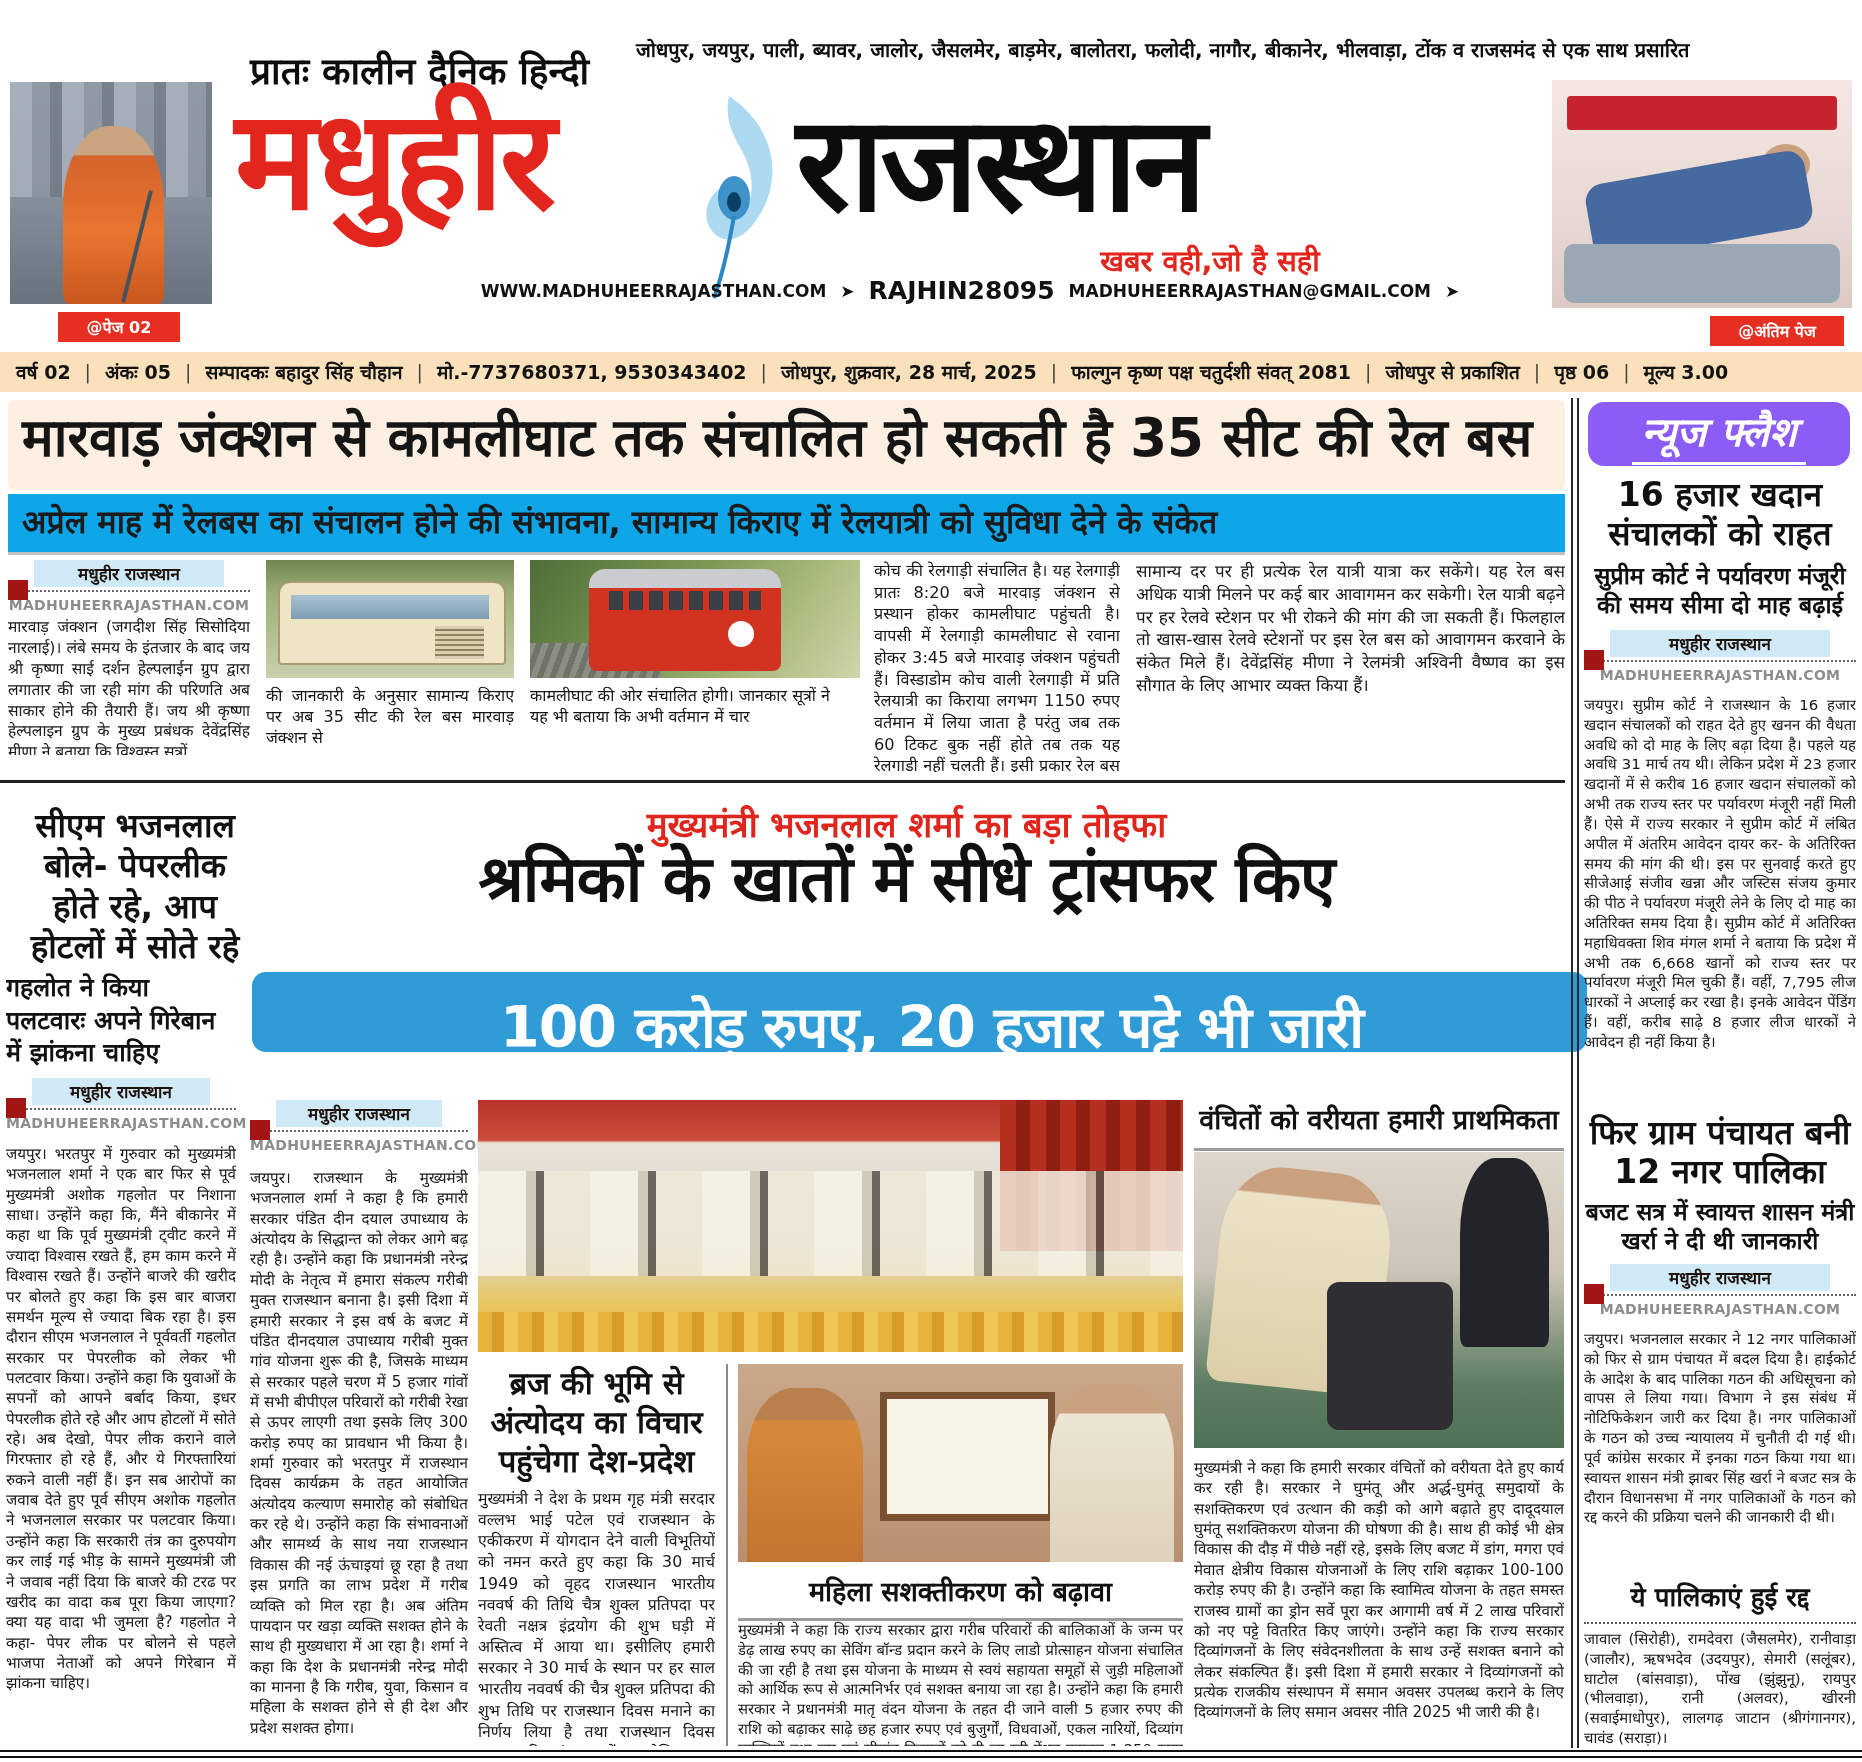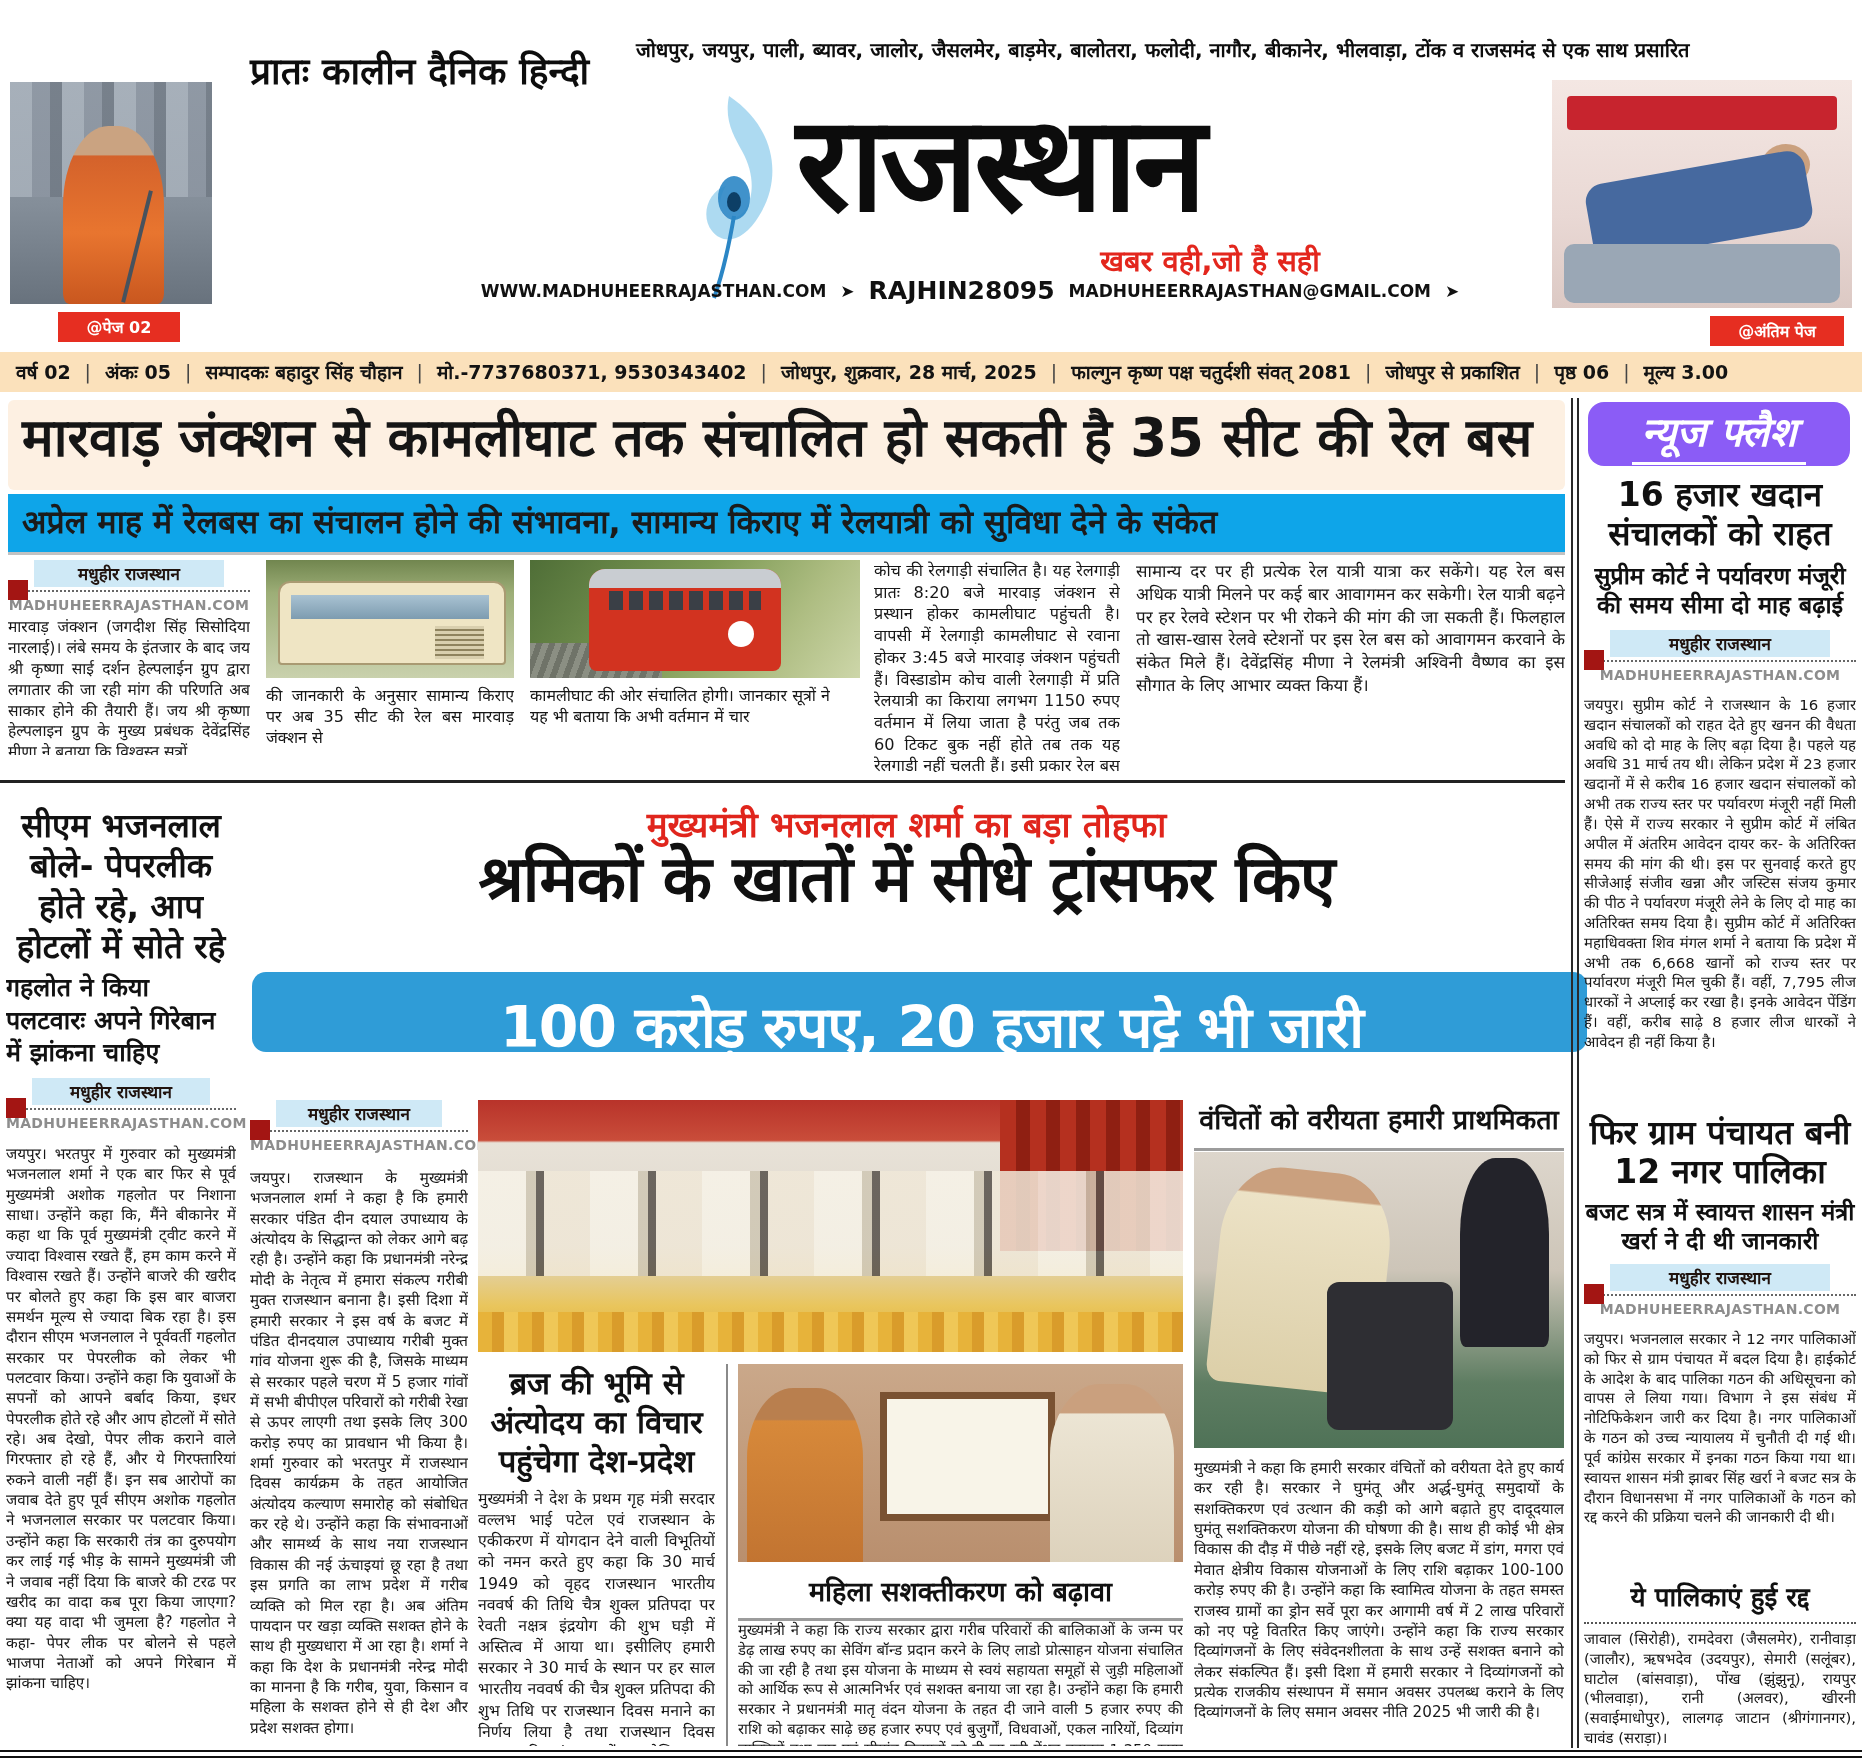--- a/index.html
+++ b/index.html
@@ -110,20 +110,21 @@
   <div class="abs photo ph-podium" style="left:10px;top:82px;width:202px;height:222px;">
     <div class="pod-crowd"></div>
     <div class="pod-man"></div>
     <div class="pod-mic"></div>
   </div>
   <div class="abs redtag" style="left:58px;top:312px;width:122px;height:30px;">@पेज 02</div>
 
   <div class="abs pretitle" style="left:250px;top:44px;">प्रातः कालीन दैनिक हिन्दी</div>
   <div class="abs cities" style="left:636px;top:38px;width:1222px;">जोधपुर, जयपुर, पाली, ब्यावर, जालोर, जैसलमेर, बाड़मेर, बालोतरा, फलोदी, नागौर, बीकानेर, भीलवाड़ा, टोंक व राजसमंद से एक साथ प्रसारित</div>
 
+  <div class="abs logo-red" style="left:235px;top:92px;">मधुहीर</div>
   <svg class="feather" style="left:664px;top:86px;" width="130" height="215" viewBox="0 0 130 215">
     <path d="M65 10 C110 40 120 90 95 130 C80 155 60 160 48 145 C36 130 44 105 62 100 C50 120 58 135 70 132 C88 127 95 95 78 65 C70 50 60 35 65 10 Z" fill="#9fd3ee" opacity="0.85"></path>
     <ellipse cx="70" cy="112" rx="16" ry="22" fill="#2b86c5" opacity="0.9"></ellipse>
     <ellipse cx="70" cy="116" rx="7" ry="10" fill="#0d3f66"></ellipse>
     <path d="M70 130 C64 165 58 190 50 212" stroke="#2b86c5" stroke-width="4" fill="none"></path>
   </svg>
   <div class="abs logo-black" style="left:796px;top:98px;">राजस्थान</div>
   <div class="abs tagline" style="left:1080px;top:240px;width:260px;text-align:center;">खबर वही,जो है सही</div>
 
   <div class="abs webline" style="left:540px;top:276px;width:860px;align-items:center;">
@@ -197,21 +198,21 @@
       <div class="caption ov" style="height:84px;margin-top:8px;width:300px;">कामलीघाट की ओर संचालित होगी। जानकार सूत्रों ने यह भी बताया कि अभी वर्तमान में चार</div>
     </div>
 
     <div class="abs body-txt ov" style="left:866px;top:0;width:246px;height:212px;font-size:16.2px;">कोच की रेलगाड़ी संचालित है। यह रेलगाड़ी प्रातः 8:20 बजे मारवाड़ जंक्शन से प्रस्थान होकर कामलीघाट पहुंचती है। वापसी में रेलगाड़ी कामलीघाट से रवाना होकर 3:45 बजे मारवाड़ जंक्शन पहुंचती हैं। विस्डाडोम कोच वाली रेलगाड़ी में प्रति रेलयात्री का किराया लगभग 1150 रुपए वर्तमान में लिया जाता है परंतु जब तक 60 टिकट बुक नहीं होते तब तक यह रेलगाड़ी नहीं चलती हैं। इसी प्रकार रेल बस की सुविधा मिलने से</div>
 
     <div class="abs body-txt ov" style="left:1128px;top:0;width:429px;height:212px;font-size:17px;">सामान्य दर पर ही प्रत्येक रेल यात्री यात्रा कर सकेंगे। यह रेल बस अधिक यात्री मिलने पर कई बार आवागमन कर सकेगी। रेल यात्री बढ़ने पर हर रेलवे स्टेशन पर भी रोकने की मांग की जा सकती हैं। फिलहाल तो खास-खास रेलवे स्टेशनों पर इस रेल बस को आवागमन करवाने के संकेत मिले हैं। देवेंद्रसिंह मीणा ने रेलमंत्री अश्विनी वैष्णव का इस सौगात के लिए आभार व्यक्त किया हैं।</div>
   </div>
 
   <div class="abs hrule" style="left:0;top:780px;width:1565px;height:3px;"></div>
 
-  <div class="abs ls-head ov" style="left:6px;top:806px;width:230px;height:160px;">सीएम भजनलाल बोले- पेपरलीक होते रहे, आप होटलों में सोते रहे</div>
+  <div class="abs ls-head ov" style="left:20px;top:806px;width:230px;height:160px;">सीएम भजनलाल बोले- पेपरलीक होते रहे, आप होटलों में सोते रहे</div>
   <div class="abs ls-sub ov" style="left:6px;top:972px;width:230px;height:98px;">गहलोत ने किया पलटवारः अपने गिरेबान में झांकना चाहिए</div>
   <div class="abs" style="left:6px;top:1078px;width:230px;">
     <div class="byline">
       <div class="sq"></div>
       <div class="bar">मधुहीर राजस्थान</div>
       <div class="dots"></div>
       <div class="site">MADHUHEERRAJASTHAN.COM</div>
     </div>
   </div>
   <div class="abs body-txt ov" style="left:6px;top:1144px;width:230px;height:600px;font-size:15.2px;">जयपुर। भरतपुर में गुरुवार को मुख्यमंत्री भजनलाल शर्मा ने एक बार फिर से पूर्व मुख्यमंत्री अशोक गहलोत पर निशाना साधा। उन्होंने कहा कि, मैंने बीकानेर में कहा था कि पूर्व मुख्यमंत्री ट्वीट करने में ज्यादा विश्वास रखते हैं, हम काम करने में विश्वास रखते हैं। उन्होंने बाजरे की खरीद पर बोलते हुए कहा कि इस बार बाजरा समर्थन मूल्य से ज्यादा बिक रहा है। इस दौरान सीएम भजनलाल ने पूर्ववर्ती गहलोत सरकार पर पेपरलीक को लेकर भी पलटवार किया। उन्होंने कहा कि युवाओं के सपनों को आपने बर्बाद किया, इधर पेपरलीक होते रहे और आप होटलों में सोते रहे। अब देखो, पेपर लीक कराने वाले गिरफ्तार हो रहे हैं, और ये गिरफ्तारियां रुकने वाली नहीं हैं। इन सब आरोपों का जवाब देते हुए पूर्व सीएम अशोक गहलोत ने भजनलाल सरकार पर पलटवार किया। उन्होंने कहा कि सरकारी तंत्र का दुरुपयोग कर लाई गई भीड़ के सामने मुख्यमंत्री जी ने जवाब नहीं दिया कि बाजरे की टरढ पर खरीद का वादा कब पूरा किया जाएगा? क्या यह वादा भी जुमला है? गहलोत ने कहा- पेपर लीक पर बोलने से पहले भाजपा नेताओं को अपने गिरेबान में झांकना चाहिए।</div>

